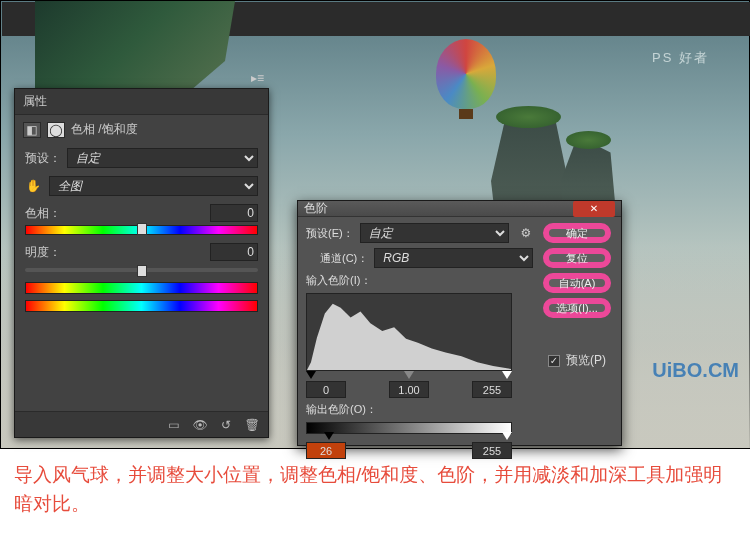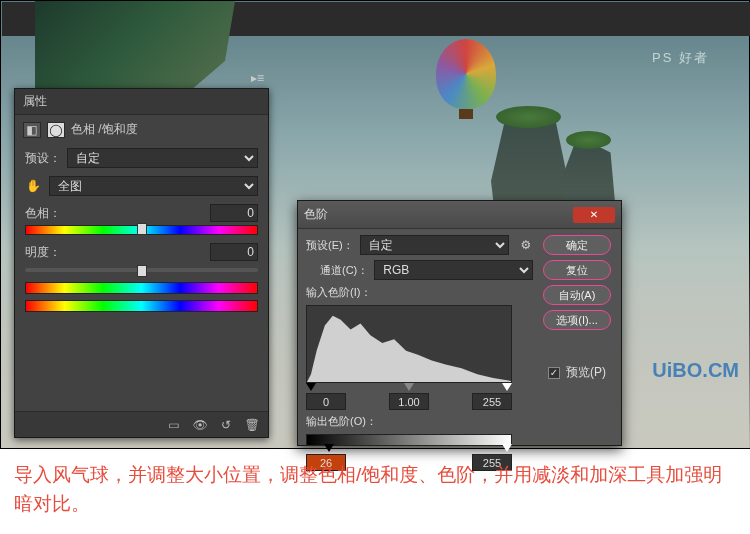--- a/index.html
+++ b/index.html
@@ -56,21 +56,21 @@
     background:#424242; border:1px solid #1a1a1a; box-shadow:0 2px 8px rgba(0,0,0,0.6);
     color:#ccc; font-size:12px;
   }
   .panel-props .flyout { position:absolute; right:4px; top:-18px; color:#ccc; font-size:12px; cursor:default;}
   .panel-props .tabbar { background:#383838; padding:4px 8px; border-bottom:1px solid #2a2a2a;}
   .panel-props .subhead { padding:6px 8px; display:flex; align-items:center; gap:6px;}
   .ico { display:inline-flex; width:18px; height:16px; align-items:center; justify-content:center; background:#555; border:1px solid #2a2a2a;}
   .row { display:flex; align-items:center; padding:4px 10px; gap:6px;}
   .row label { flex:0 0 auto; }
   select.dark, input.dark {
-    background:#333; color:#ddd; border:1px solid #222; font-size:12px; height:20px; padding:1px 4px;
+    background:#333; color:#ddd; border:1px solid #222; font-size:12px; height:20px; padding:1px 4px;font-style:italic;
   }
   select.dark { flex:1; }
   .slider-row { padding:4px 10px; }
   .slider-row .label-line { display:flex; justify-content:space-between; align-items:center;}
   .slider-row .numbox { width:48px; text-align:right; background:#333; border:1px solid #222; color:#ddd; height:18px; font-size:12px; padding:1px 3px;}
   .track { position:relative; height:14px; margin-top:3px; }
   .track.hue { background:linear-gradient(to right,#f00,#ff0,#0f0,#0ff,#00f,#f0f,#f00); height:10px; border:1px solid #222;}
   .track.gray { background:#555; height:4px; margin-top:7px; border-radius:2px;}
   .thumb { position:absolute; top:-3px; width:10px; height:12px; background:#ddd; border:1px solid #333; transform:translateX(-50%);}
   .eyedroppers { display:flex; gap:8px; padding:8px 10px; align-items:center;}
@@ -83,29 +83,29 @@
   }
   .ficon { width:16px; height:16px; display:inline-flex; align-items:center; justify-content:center; color:#bbb;}
 
   
   .dialog-levels {
     position:absolute; left:297px; top:200px; width:325px; height:246px;
     background:#535353; border:1px solid #1a1a1a; box-shadow:0 4px 12px rgba(0,0,0,0.7);
     color:#ddd; font-size:12px;
   }
   .dlg-title {
-    height:28px; background:linear-gradient(#5a5a5a,#4a4a4a); border-bottom:1px solid #333;
+    height:16px; background:linear-gradient(#5a5a5a,#4a4a4a); border-bottom:1px solid #333;
     display:flex; align-items:center; padding:0 6px; justify-content:space-between;
   }
   .dlg-close { width:42px; height:16px; background:#c0392b; color:#fff; font-size:10px; display:flex; align-items:center; justify-content:center; border-radius:2px;}
   .dlg-body { display:flex; padding:6px 8px; gap:8px;}
   .dlg-left { flex:1; }
   .dlg-right { width:72px; display:flex; flex-direction:column; gap:5px; align-items:center;}
   .dlg-btn {
-    width:68px; height:20px; background:#5f5f5f; border:1px solid #ec4899; border-radius:10px;
+    width:68px; height:20px; background:#5f5f5f; border:6px solid #ec4899; border-radius:10px;
     color:#eee; font-size:11px; display:flex; align-items:center; justify-content:center;
   }
   .gear { width:14px; height:14px; display:inline-flex; align-items:center; justify-content:center; color:#ccc; margin-left:4px;}
   .drow { display:flex; align-items:center; gap:6px; margin-bottom:5px;}
   .drow label { font-size:11px;text-align:right; }
   .histo {
     width:206px; height:78px; background:#3a3a3a; border:1px solid #222; margin:2px 0 2px 0; position:relative; overflow:hidden;
   }
   .histo svg { width:100%; height:100%; }
   .tri-row { display:flex; justify-content:space-between; width:206px; margin-top:-2px;}

